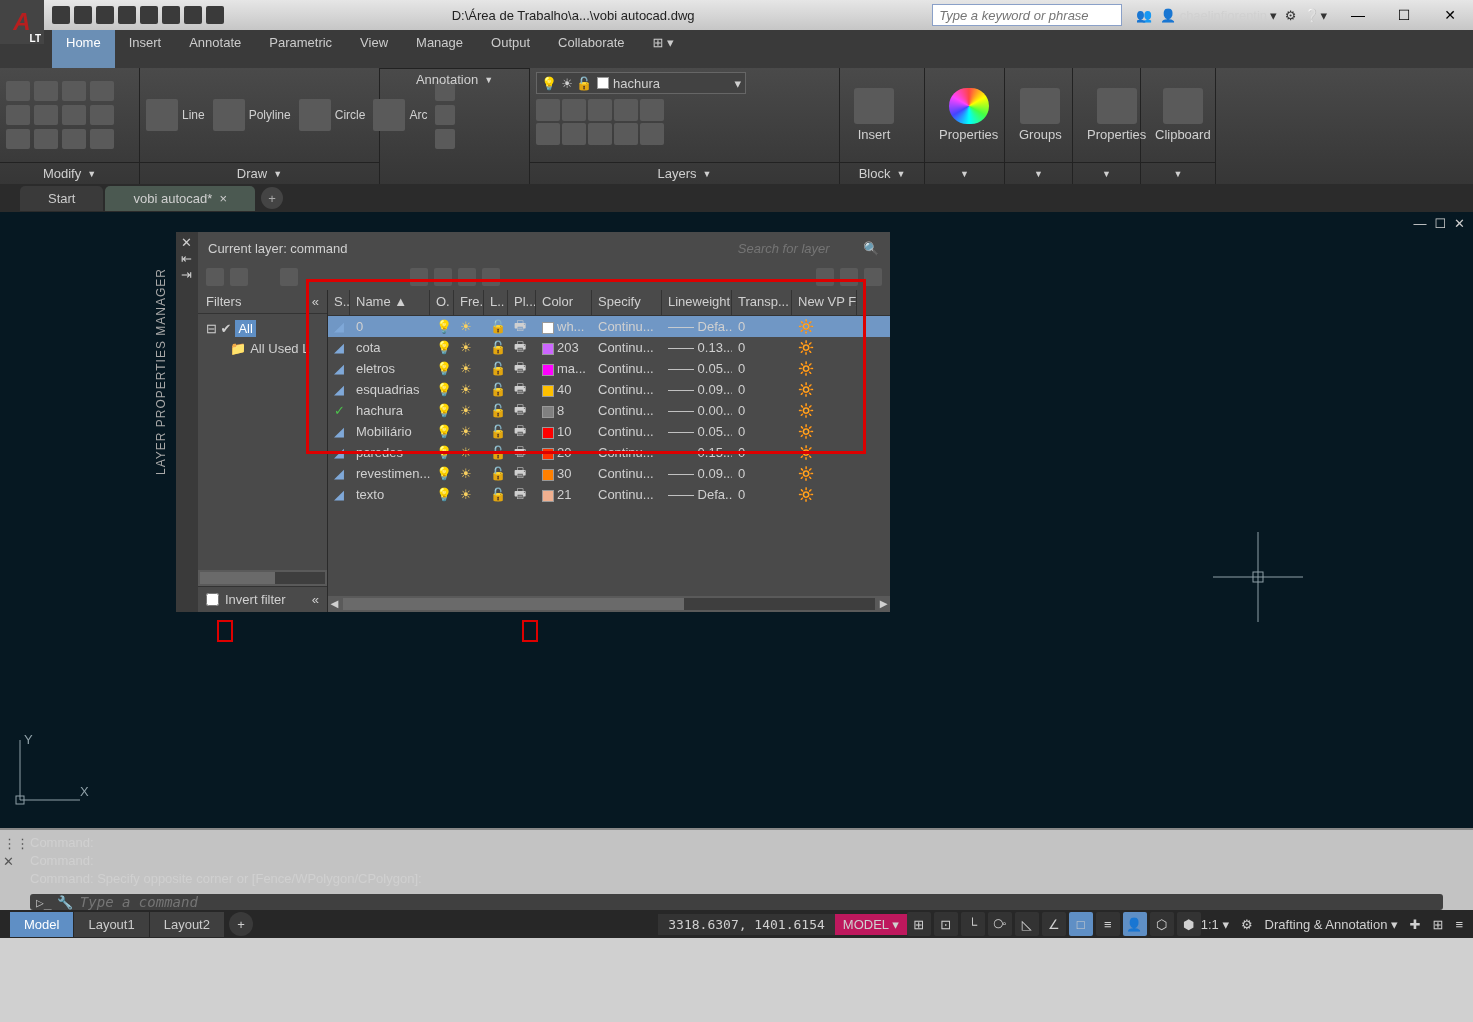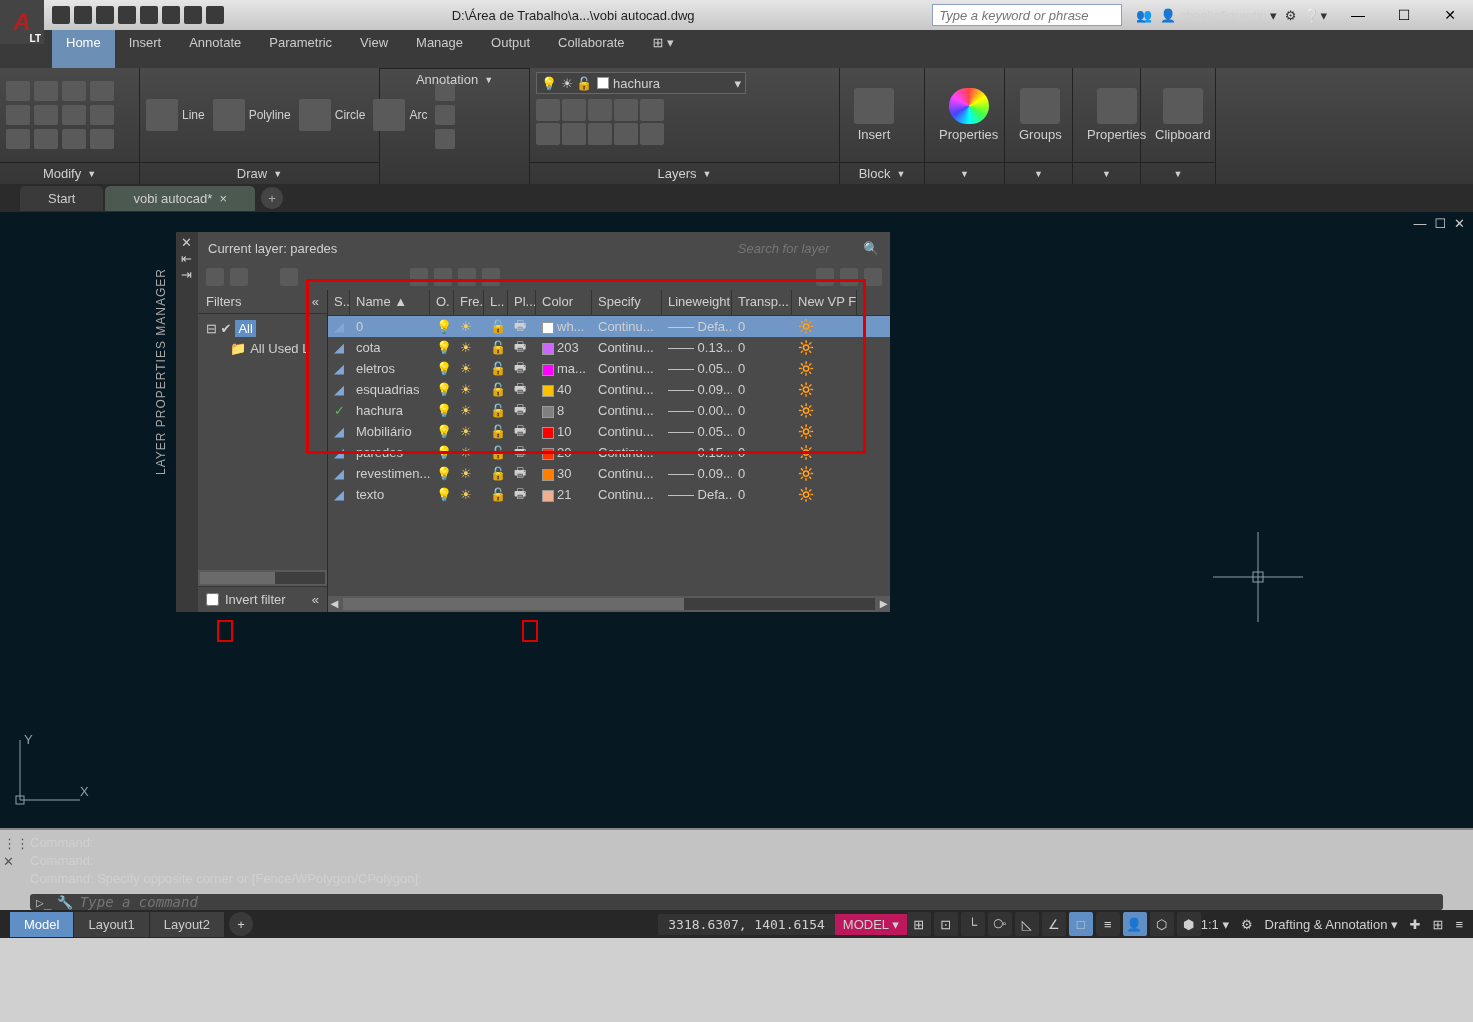--- a/index.html
+++ b/index.html
@@ -307,21 +307,21 @@
 
   <div class="palette">
     <div class="palette-side">
       <span class="pin">✕</span>
       <span class="pin">⇤</span>
       <span class="pin">⇥</span>
     </div>
     <div class="palette-title-vert">LAYER PROPERTIES MANAGER</div>
     <div class="palette-main">
       <div class="pal-header">
-        <div>Current layer: paredes</div>
+        <div>Current layer: command</div>
         <div class="pal-search">
           <input placeholder="Search for layer" style="">
           <span>🔍</span>
         </div>
       </div>
       <div class="pal-toolbar">
         <div class="tb"></div>
         <div class="tb"></div>
         <div style="width:20px"></div>
         <div class="tb"></div>

